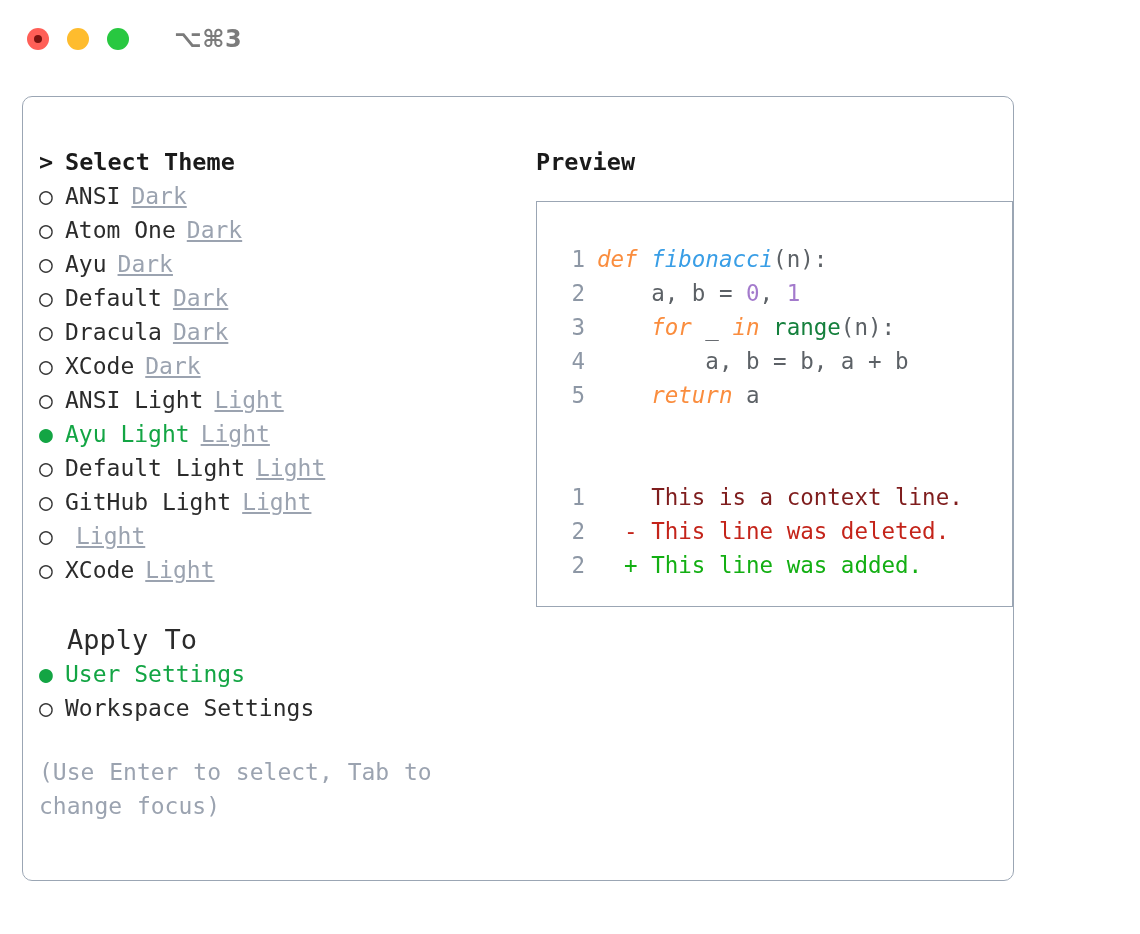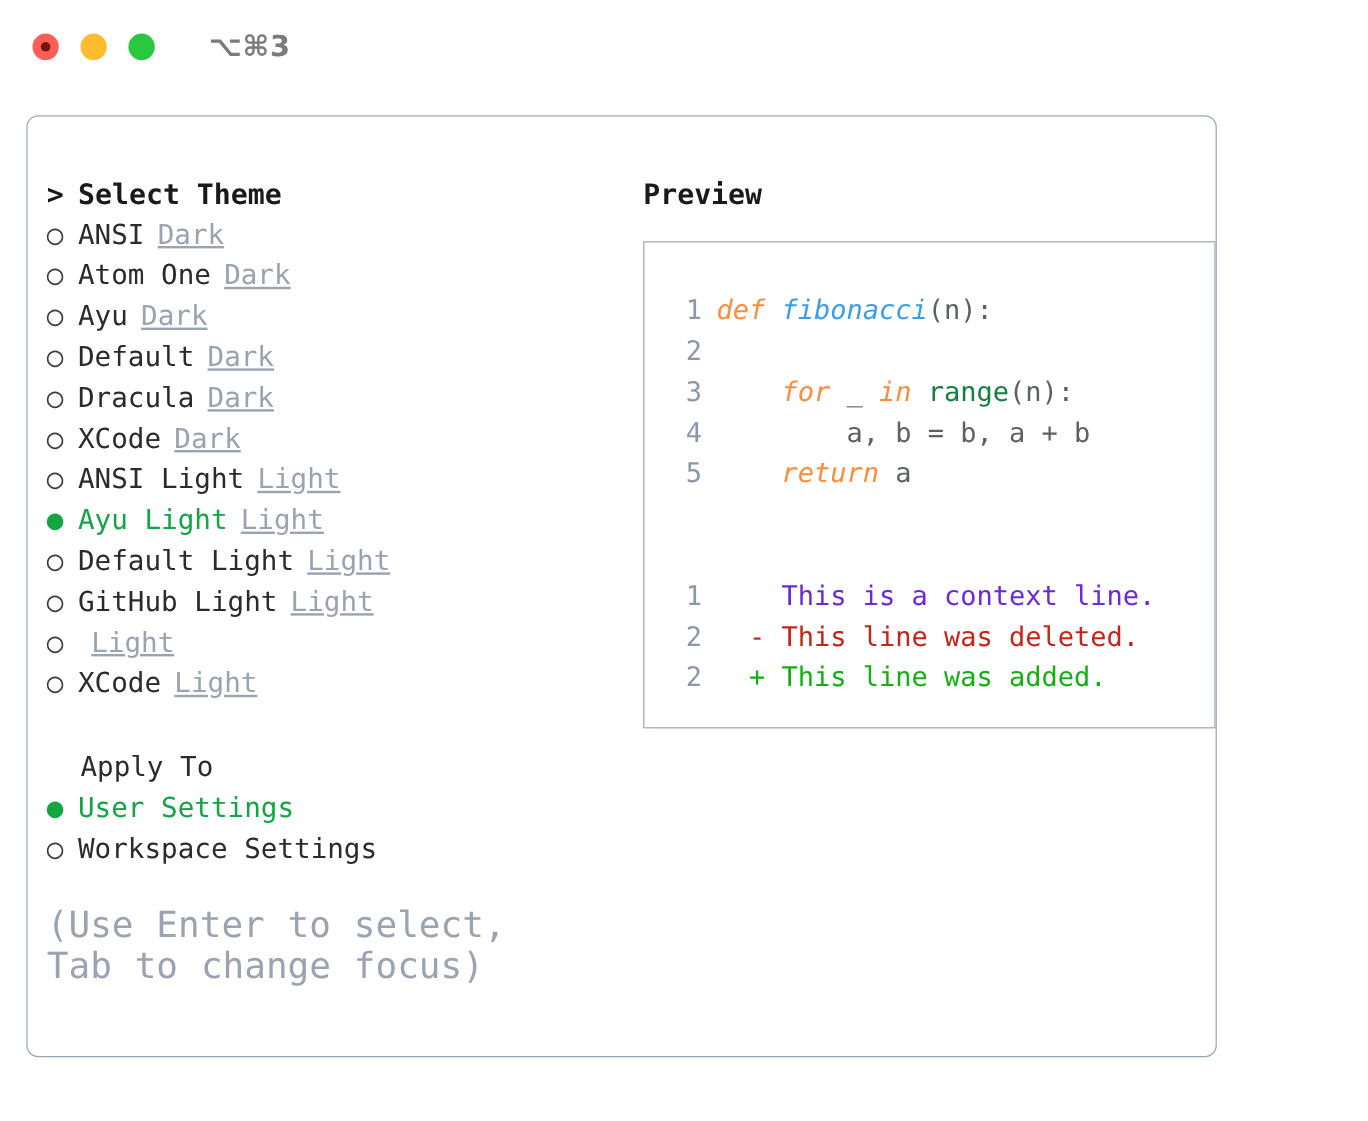--- a/index.html
+++ b/index.html
@@ -114,31 +114,31 @@
   .marker.on  { color: #13A544; }
   .marker.off { color: #3b3b3b; }
 
   .label       { color: #2b2b2b; }
   .label.sel   { color: #13A544; }
   .tag         { color: #9BA3B0; margin-left: 11px; text-decoration: underline; }
 
   .section-label {
     height: 34px;
     line-height: 34px;
-    font-size: 23px;
+    font-size: 27px;
     color: #2b2b2b;
     padding-left: 28px;
     white-space: nowrap;
   }
 
   .spacer-lg { height: 36px; }
   .spacer-md { height: 30px; }
 
   .hint {
-    font-size: 30px;
+    font-size: 23px;
     line-height: 34px;
     color: #9BA3B0;
     width: 410px;
     word-spacing: 1px;
   }
 
   
   .right {
     position: absolute;
     left: 478px; top: 48px;
@@ -182,21 +182,21 @@
 
   .blank-line { height: 34px; }
 
   
   .kw   { color: #FA8D3E; font-style: italic; }
   .fn   { color: #399EE6; font-style: italic; }
   .num  { color: #A37ACC; }
   .call { color: #15803d; }
   .pln  { color: #5C6166; }
 
-  .d-ctx { color: #6d28d9; }
+  .d-ctx { color: #7f1d1d; }
   .d-del { color: #C4241A; }
   .d-add { color: #13AF13; }
 </style>
 </head>
 <body>
 
 <div class="window">
 
   <div class="titlebar">
     <div class="traffic">
@@ -298,21 +298,21 @@
 
         <div class="hint">(Use Enter to select, Tab to change focus)</div>
       </div>
 
       <div class="right">
         <div class="preview-title">Preview</div>
 
         <div class="preview-box">
           <div id="code-rows">
               <div class="code-line"><span class="lineno">1</span><span class="code-body"><span class="kw">def </span><span class="fn">fibonacci</span><span class="pln">(n):</span></span></div>
-              <div class="code-line"><span class="lineno">2</span></div>
+              <div class="code-line"><span class="lineno">2</span><span class="code-body"><span class="pln">    a, b = </span><span class="num">0</span><span class="pln">, </span><span class="num">1</span></span></div>
               <div class="code-line"><span class="lineno">3</span><span class="code-body"><span class="pln">    </span><span class="kw">for</span><span class="pln"> _ </span><span class="kw">in</span><span class="pln"> </span><span class="call">range</span><span class="pln">(n):</span></span></div>
               <div class="code-line"><span class="lineno">4</span><span class="code-body"><span class="pln">        a, b = b, a + b</span></span></div>
               <div class="code-line"><span class="lineno">5</span><span class="code-body"><span class="pln">    </span><span class="kw">return</span><span class="pln"> a</span></span></div>
             </div>
           <div class="blank-line"></div>
           <div class="blank-line"></div>
           <div id="diff-rows">
               <div class="code-line"><span class="lineno">1</span><span class="code-body d-ctx">    This is a context line.</span></div>
               <div class="code-line"><span class="lineno">2</span><span class="code-body d-del">  - This line was deleted.</span></div>
               <div class="code-line"><span class="lineno">2</span><span class="code-body d-add">  + This line was added.</span></div>

